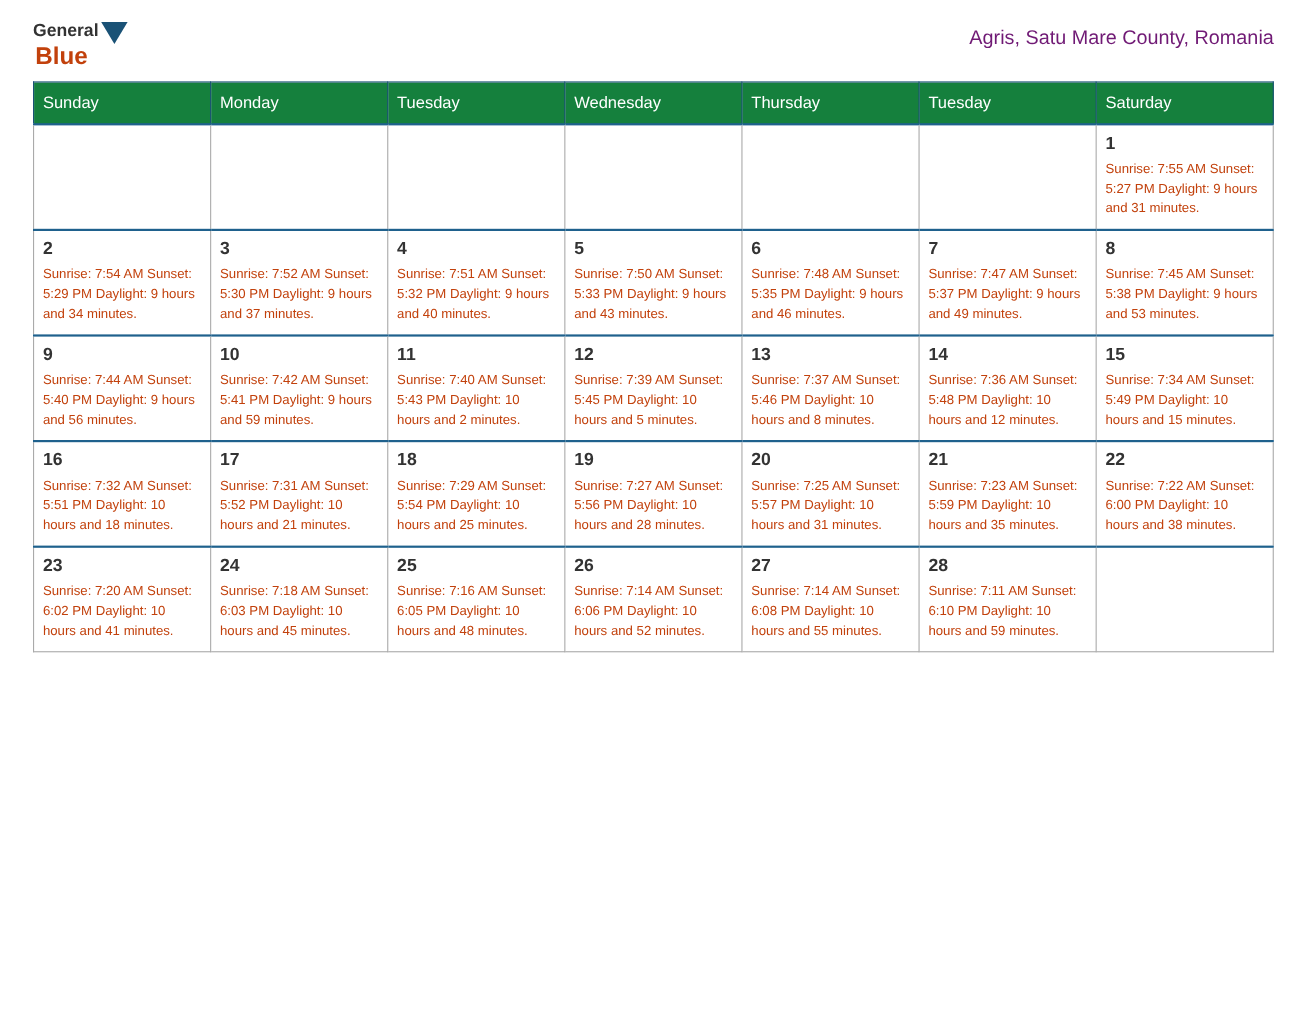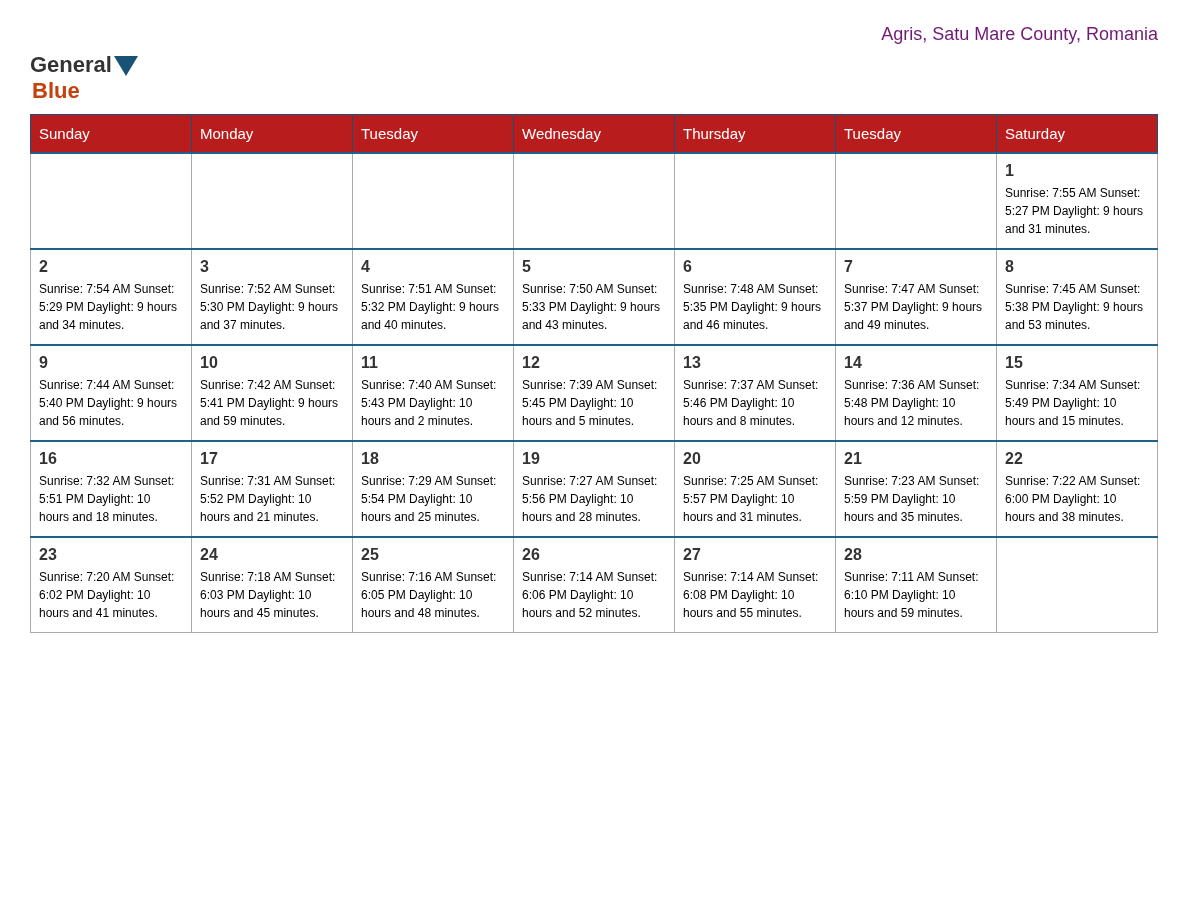--- a/index.html
+++ b/index.html
@@ -18,24 +18,23 @@
       margin-bottom: 10px;
     }
     .logo {
       display: flex;
       flex-direction: column;
       align-items: flex-start;
     }
     .logo-top {
       display: flex;
       align-items: center;
-      font-size: 22px;
+      font-size: 16px;
       font-weight: bold;
       color: #333;
-      margin-top: 32px;
     }
     .logo-top .general { color: #333; }
     .logo-triangle {
       width: 0;
       height: 0;
       border-left: 12px solid transparent;
       border-right: 12px solid transparent;
       border-top: 20px solid #1a5276;
       display: inline-block;
       margin-left: 2px;
@@ -60,21 +59,21 @@
       font-size: 18px;
       color: #701a75;
       margin-top: 4px;
     }
     .calendar {
       width: 100%;
       border-collapse: collapse;
       margin-top: 10px;
     }
     .calendar th {
-      background-color: #b91c1c;
+      background-color: #15803d;
       color: #fff;
       padding: 10px 8px;
       text-align: left;
       font-size: 15px;
       font-weight: normal;
       border: 1px solid #1a5276;
     }
     .calendar td {
       vertical-align: top;
       padding: 8px 8px 10px 8px;
@@ -93,21 +92,21 @@
     }
     .day-number {
       font-size: 16px;
       font-weight: bold;
       margin-bottom: 4px;
       display: block;
     }
     .day-info {
       font-size: 12px;
       line-height: 1.5;
-      color: #000000;
+      color: #c2410c;
     }
     .empty-cell {
       background: #f9f9f9;
     }
   </style>
 </head>
 <body>
 
 <div class="header">
   <div class="logo">

